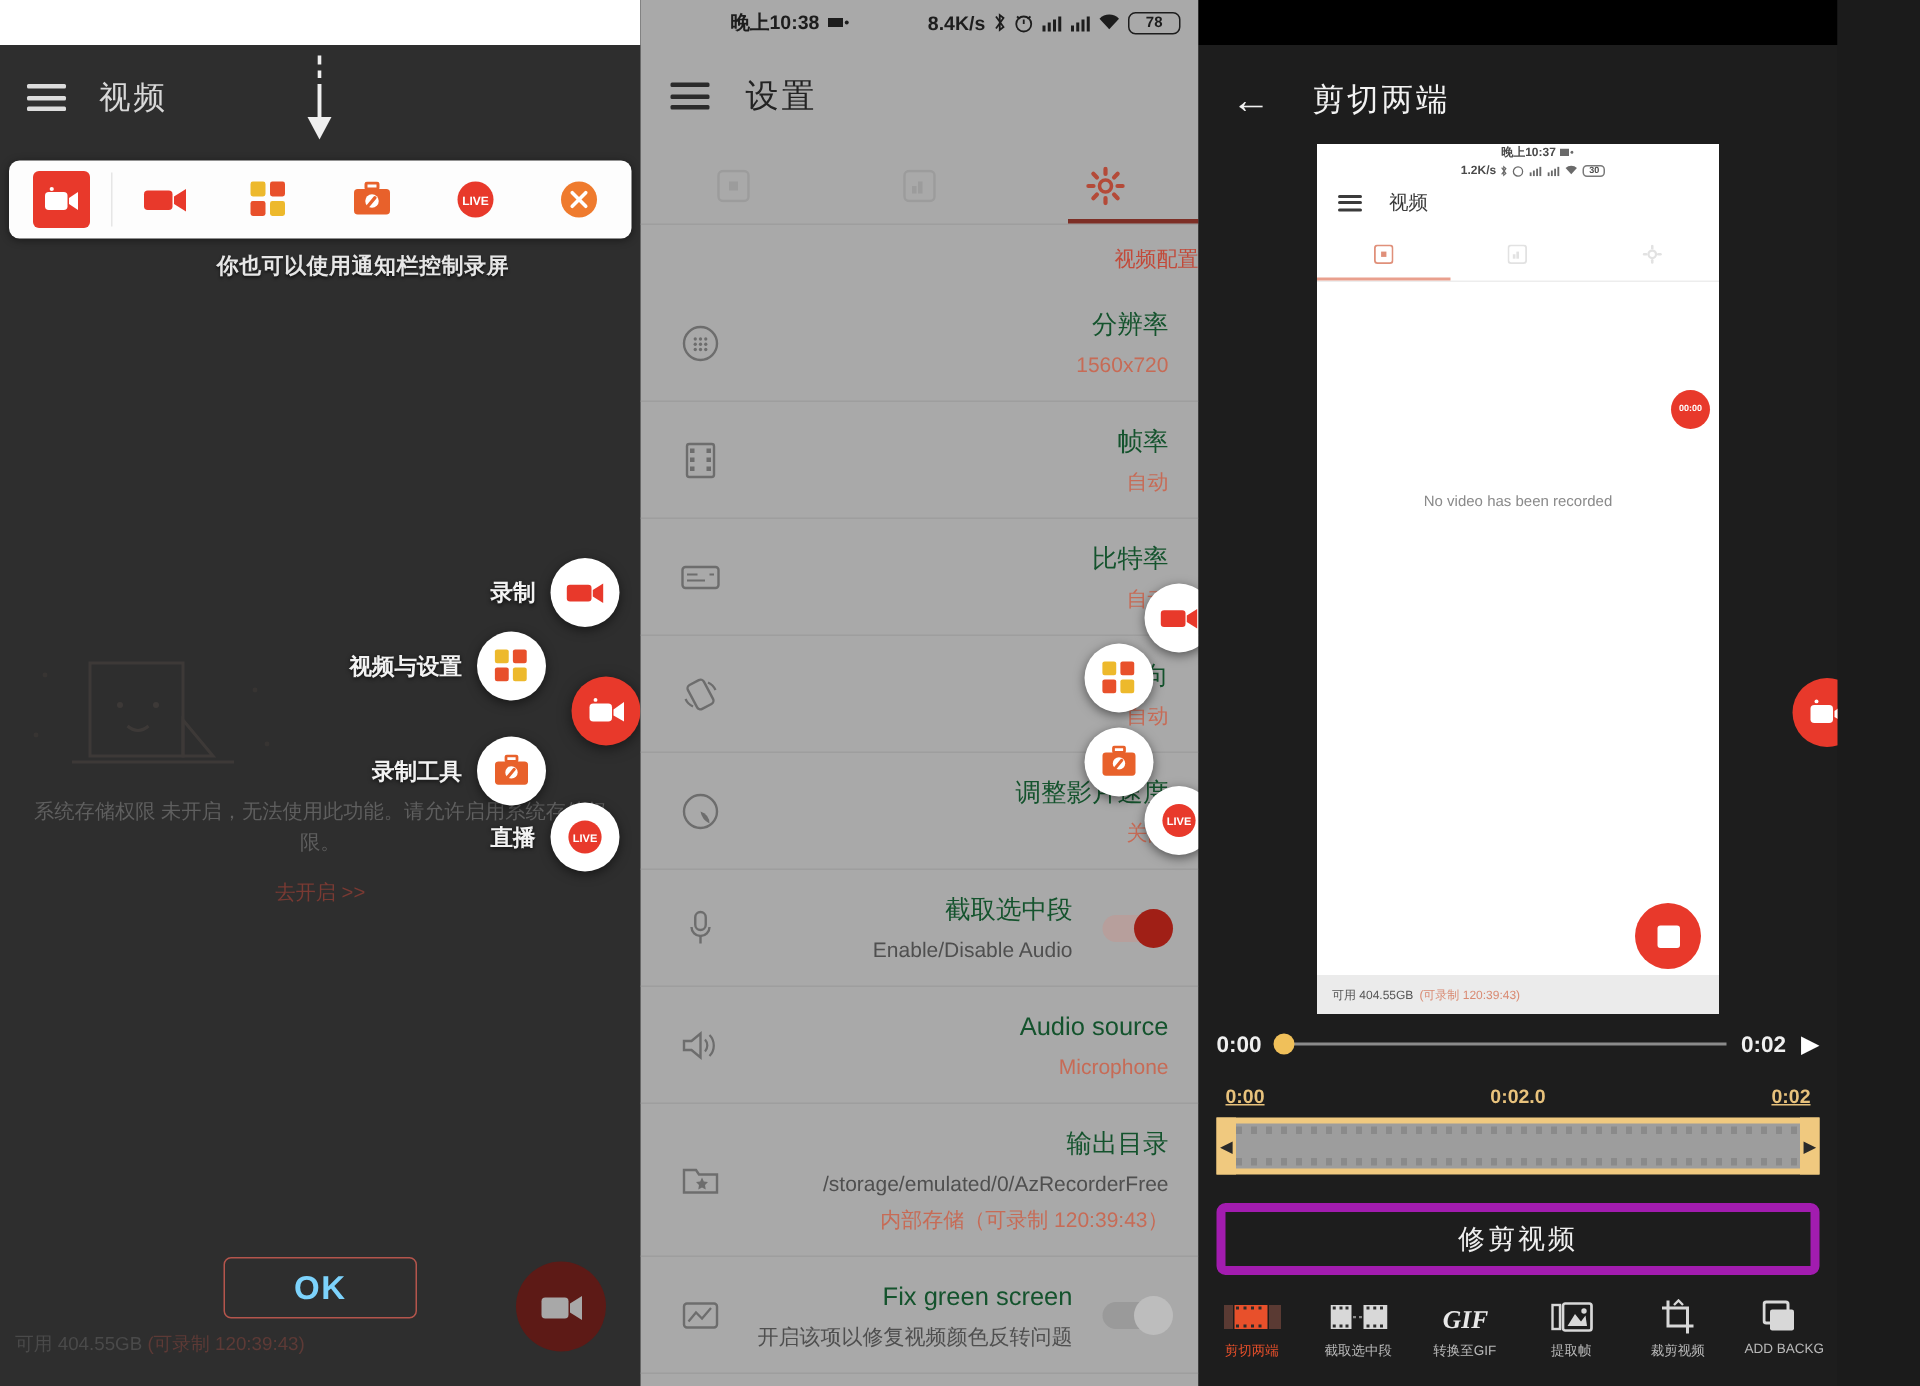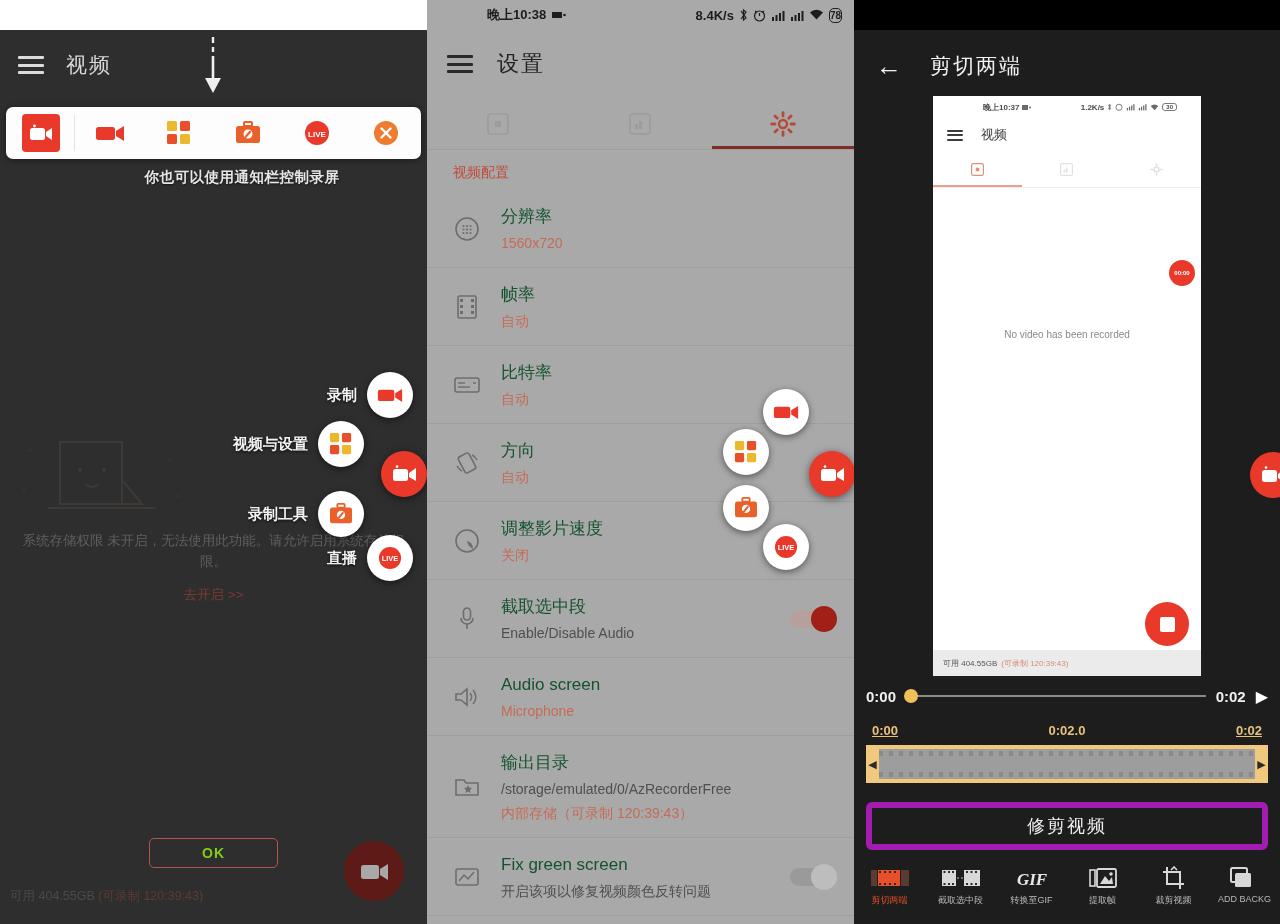--- a/index.html
+++ b/index.html
@@ -61,43 +61,43 @@
     display:flex; align-items:center; justify-content:center;
     box-shadow:0 2px 7px rgba(0,0,0,.5);
   }
   .fab-red {
     position:absolute; width:46px; height:46px; border-radius:50%;
     background:#e8392b; display:flex; align-items:center; justify-content:center;
     box-shadow:0 2px 9px rgba(0,0,0,.5);
   }
 
   .p1-ok {
-    position:absolute; left:149px; top:838px; width:129px; height:30px;
+    position:absolute; left:149px; top:838px; width:129px; height:41px;
     border:1px solid #b4554c; border-radius:5px; background:transparent;
-    color:#84cc16; font-size:14px; font-weight:bold; letter-spacing:1px;
+    color:#7dd3fc; font-size:22px; font-weight:bold; letter-spacing:1px;
     display:flex; align-items:center; justify-content:center;
   }
   .p1-storage {
     position:absolute; left:10px; top:888px; font-size:12.5px; color:#4a4a4a;
   }
   .p1-storage .hl { color:#5d3a36; }
   .p1-recfab {
     position:absolute; left:344px; top:841px; width:60px; height:60px; border-radius:50%;
     background:#5d1a16; display:flex; align-items:center; justify-content:center;
   }
 
   
-  .panel2 { position:relative; width:427px; height:924px; background:#a9a9a9; overflow:hidden; }
+  .panel2 { position:relative; width:372px; height:924px; background:#a9a9a9; overflow:hidden;text-align:right; }
   .p2-statusbar {
     height:30px; display:flex; align-items:center; justify-content:space-between;
     padding:0 12px; color:#1d1d1d; font-size:13px; font-weight:bold;
   }
   .p2-sb-left { display:flex; align-items:center; gap:6px; margin-left:48px; }
   .p2-sb-right { display:flex; align-items:center; gap:5px; }
-  .batt { border:1.5px solid #1d1d1d; border-radius:5px; padding:0 0; font-size:10px; line-height:13px; }
+  .batt { border:1.5px solid #1d1d1d; border-radius:5px; padding:0 11px; font-size:10px; line-height:13px; }
   .p2-appbar { height:68px; display:flex; align-items:center; gap:24px; padding:0 20px; }
   .p2-appbar .hamburger i { background:#2a2a2a; }
   .p2-title { color:#232323; font-size:22px; letter-spacing:2px; }
   .p2-tabs {
     height:52px; display:flex; align-items:center; position:relative;
     border-bottom:1px solid #9e9e9e;
   }
   .p2-tab { flex:1; display:flex; align-items:center; justify-content:center; }
   .p2-tab-underline { position:absolute; bottom:0; left:284.6px; width:142.4px; height:3px; background:#7d2f26; }
 
@@ -127,21 +127,21 @@
   .p3-appbar { height:72px; display:flex; align-items:center; gap:28px; padding:0 22px; }
   .p3-back { color:#f0f0f0; font-size:26px; line-height:1; }
   .p3-title { color:#f2f2f2; font-size:21px; letter-spacing:2px; }
 
   .p3-preview {
     position:absolute; left:79px; top:96px; width:268px; height:580px;
     background:#ffffff; overflow:hidden;
   }
   .pv-statusbar {
     height:22px; display:flex; align-items:center; justify-content:space-between;
-    padding:0 24px; font-size:8px; color:#4a4a4a; font-weight:bold;
+    padding:0 8px; font-size:8px; color:#4a4a4a; font-weight:bold;flex-direction:column;
   }
   .pv-sb-left { display:flex; gap:3px; align-items:center; margin-left:26px; }
   .pv-sb-right { display:flex; gap:3px; align-items:center;margin-left:20px; }
   .pv-batt { border:1px solid #7a7a7a; border-radius:3px; padding:0 3px; font-size:6px; }
   .pv-appbar { height:34px; display:flex; align-items:center; gap:18px; padding:0 14px; }
   .pv-appbar .hamburger { width:16px; height:11px; }
   .pv-appbar .hamburger i { height:2px; background:#3b3b3b; }
   .pv-title { color:#3b3b3b; font-size:13px; }
   .pv-tabs { height:36px; display:flex; align-items:center; position:relative; border-bottom:1px solid #ededed; }
   .pv-tab { flex:1; display:flex; align-items:center; justify-content:center; }
@@ -552,21 +552,21 @@
 
     <div class="p2-row">
       <span class="ico">
         <svg width="26" height="22" viewBox="0 0 26 22">
           <polygon points="2,8 7,8 13,3 13,19 7,14 2,14" fill="none" stroke="#6d6d6d" stroke-width="1.6"></polygon>
           <path d="M16 7 a6 6 0 0 1 0 8" fill="none" stroke="#6d6d6d" stroke-width="1.5"></path>
           <path d="M19 4 a10 10 0 0 1 0 14" fill="none" stroke="#6d6d6d" stroke-width="1.5"></path>
         </svg>
       </span>
       <span class="txt">
-        <div class="t1">Audio screen</div>
+        <div class="t1">Audio source</div>
         <div class="t2">Microphone</div>
       </span>
     </div>
 
     <div class="p2-row">
       <span class="ico">
         <svg width="26" height="22" viewBox="0 0 26 22">
           <path d="M2 4 h8 l2 3 h12 v12 h-22 Z" fill="none" stroke="#6d6d6d" stroke-width="1.6"></path>
           <polygon points="14,9 15.2,11.6 18,12 16,14 16.5,17 14,15.6 11.5,17 12,14 10,12 12.8,11.6" fill="#6d6d6d"></polygon>
         </svg>

